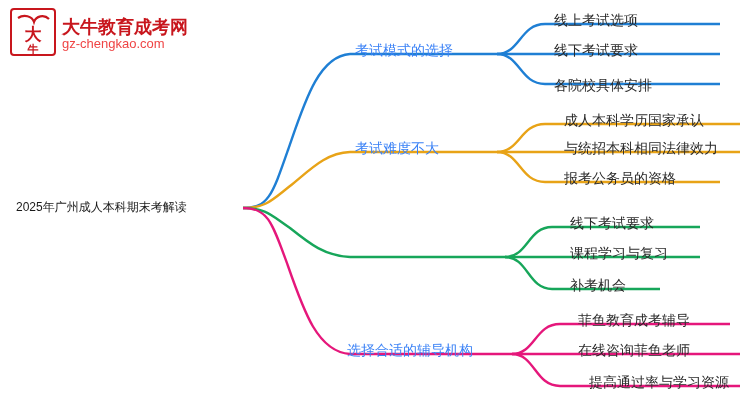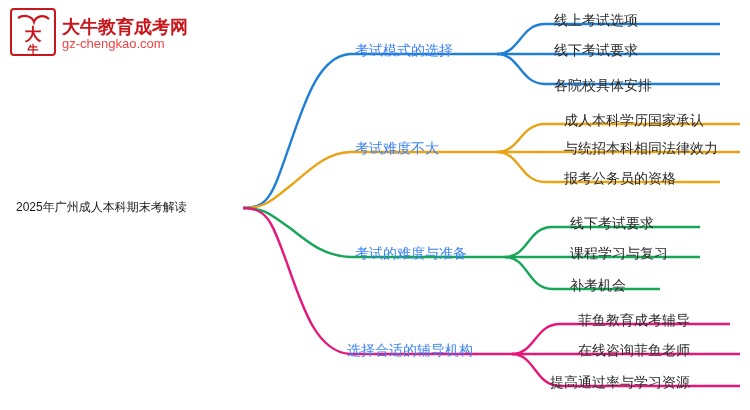--- a/index.html
+++ b/index.html
@@ -121,32 +121,31 @@
       <text x="23" y="45" font-size="11" font-weight="bold" fill="#c8161d" text-anchor="middle" font-family="Liberation Sans, sans-serif">牛</text>
     </svg>
     <div class="logo-title">大牛教育成考网</div>
     <div class="logo-sub">gz-chengkao.com</div>
   </div>
 
   <div class="node-label root-label" style="left:16px; top:199px;">2025年广州成人本科期末考解读</div>
 
   <div class="node-label branch-label" style="left:355px; top:42px;">考试模式的选择</div>
   <div class="node-label branch-label" style="left:355px; top:140px;">考试难度不大</div>
-  <div class="node-label branch-label" style="left:355px; top:245px;">考试的难度与准备</div>
   <div class="node-label branch-label" style="left:347px; top:342px;">选择合适的辅导机构</div>
 
   <div class="node-label leaf-label" style="left:554px; top:12px;text-align:center;">线上考试选项</div>
   <div class="node-label leaf-label" style="left:554px; top:42px;">线下考试要求</div>
   <div class="node-label leaf-label" style="left:554px; top:77px;">各院校具体安排</div>
 
   <div class="node-label leaf-label" style="left:564px; top:112px;">成人本科学历国家承认</div>
   <div class="node-label leaf-label" style="left:564px; top:140px;">与统招本科相同法律效力</div>
   <div class="node-label leaf-label" style="left:564px; top:170px;">报考公务员的资格</div>
 
   <div class="node-label leaf-label" style="left:570px; top:215px;">线下考试要求</div>
   <div class="node-label leaf-label" style="left:570px; top:245px;">课程学习与复习</div>
   <div class="node-label leaf-label" style="left:570px; top:277px;">补考机会</div>
 
   <div class="node-label leaf-label" style="left:578px; top:312px;">菲鱼教育成考辅导</div>
   <div class="node-label leaf-label" style="left:578px; top:342px;">在线咨询菲鱼老师</div>
-  <div class="node-label leaf-label" style="left:550px; top:374px;">提高通过率与学习资源</div>
+  <div class="node-label leaf-label" style="left:589px; top:374px;">提高通过率与学习资源</div>
 
 </div>
 
 </body></html>

